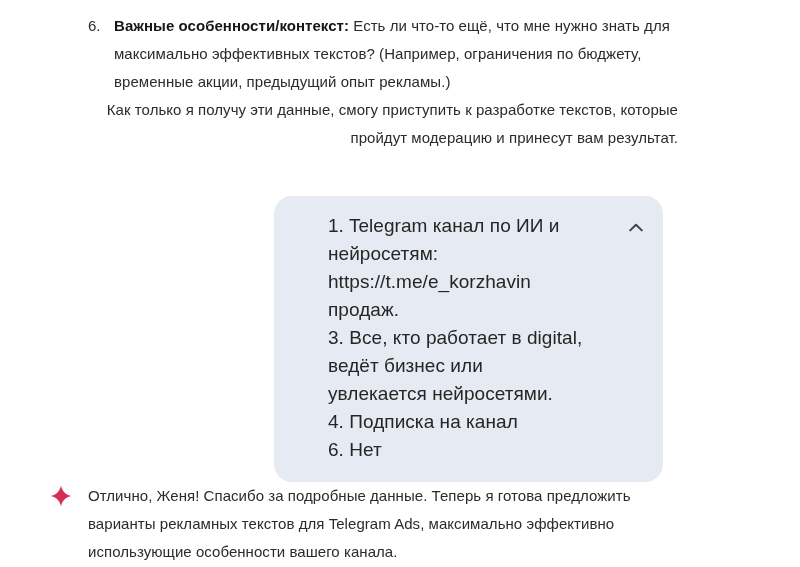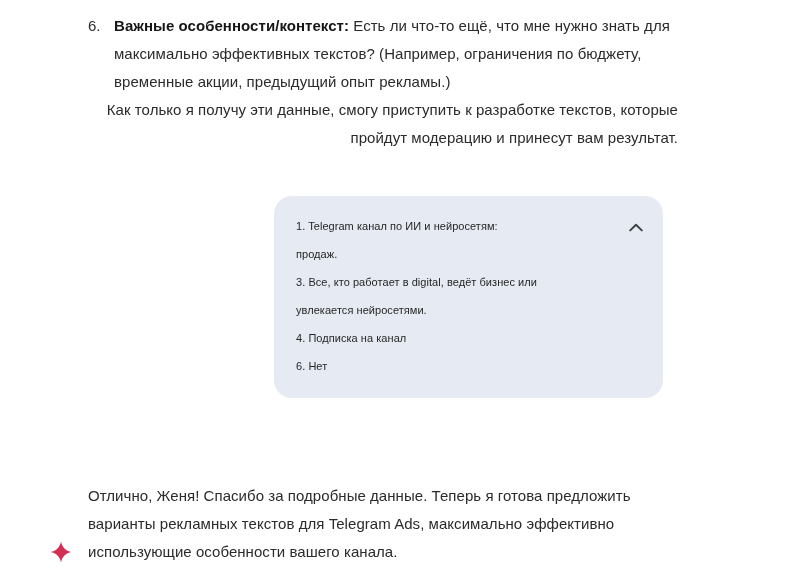--- a/index.html
+++ b/index.html
@@ -78,25 +78,26 @@
   .user-bubble {
     position: relative;
     margin-left: 274px;
     width: 389px;
     box-sizing: border-box;
     background: #e6eaf2;
     border-radius: 18px;
     padding: 16px 56px 18px 22px;
   }
   .bubble-line {
-    font-size: 11px;
+    font-size: 19px;
     line-height: 28px;
     color: #262626;
     letter-spacing: 0.05px;
     white-space: pre-wrap;
+    margin-left: 32px;
   }
   .collapse-btn {
     position: absolute;
     right: 16px;
     top: 22px;
     width: 22px;
     height: 18px;
     display: flex;
     align-items: center;
     justify-content: center;
@@ -106,21 +107,21 @@
     display: block;
   }
 
   
   .assistant-row {
     position: absolute;
     left: 50px;
     top: 482px;
     width: 640px;
     display: flex;
-    align-items: flex-end;
+    align-items: flex-start;
   }
   .sparkle {
     flex: 0 0 22px;
     width: 22px;
     height: 28px;
     margin-right: 16px;
     display: flex;
     align-items: flex-start;
     justify-content: center;
     padding-top: 3px;
@@ -146,20 +147,21 @@
       <b>Важные особенности/контекст:</b><span> Есть ли что-то ещё, что мне нужно знать для максимально эффективных текстов? (Например, ограничения по бюджету, временные акции, предыдущий опыт рекламы.)</span>
     </div>
   </div>
 
   <div class="para para-1">Как только я получу эти данные, смогу приступить к разработке текстов, которые пройдут модерацию и принесут вам результат.</div>
 
   <div class="user-row">
     <div class="user-bubble">
 
       <div class="bubble-line">1. Telegram канал по ИИ и нейросетям:</div>
+      <div class="bubble-line">https://t.me/e_korzhavin</div>
       <div class="bubble-line">продаж.</div>
       <div class="bubble-line">3. Все, кто работает в digital, ведёт бизнес или</div>
       <div class="bubble-line">увлекается нейросетями.</div>
       <div class="bubble-line">4. Подписка на канал</div>
       <div class="bubble-line">6. Нет</div>
 
       <div class="collapse-btn">
         <span>
           <svg width="14" height="9" viewBox="0 0 14 9" aria-hidden="true">
             <path d="M1.2 7.4L7 1.8l5.8 5.6" fill="none" stroke="#3c4043" stroke-width="1.9" stroke-linecap="round" stroke-linejoin="round"></path>

